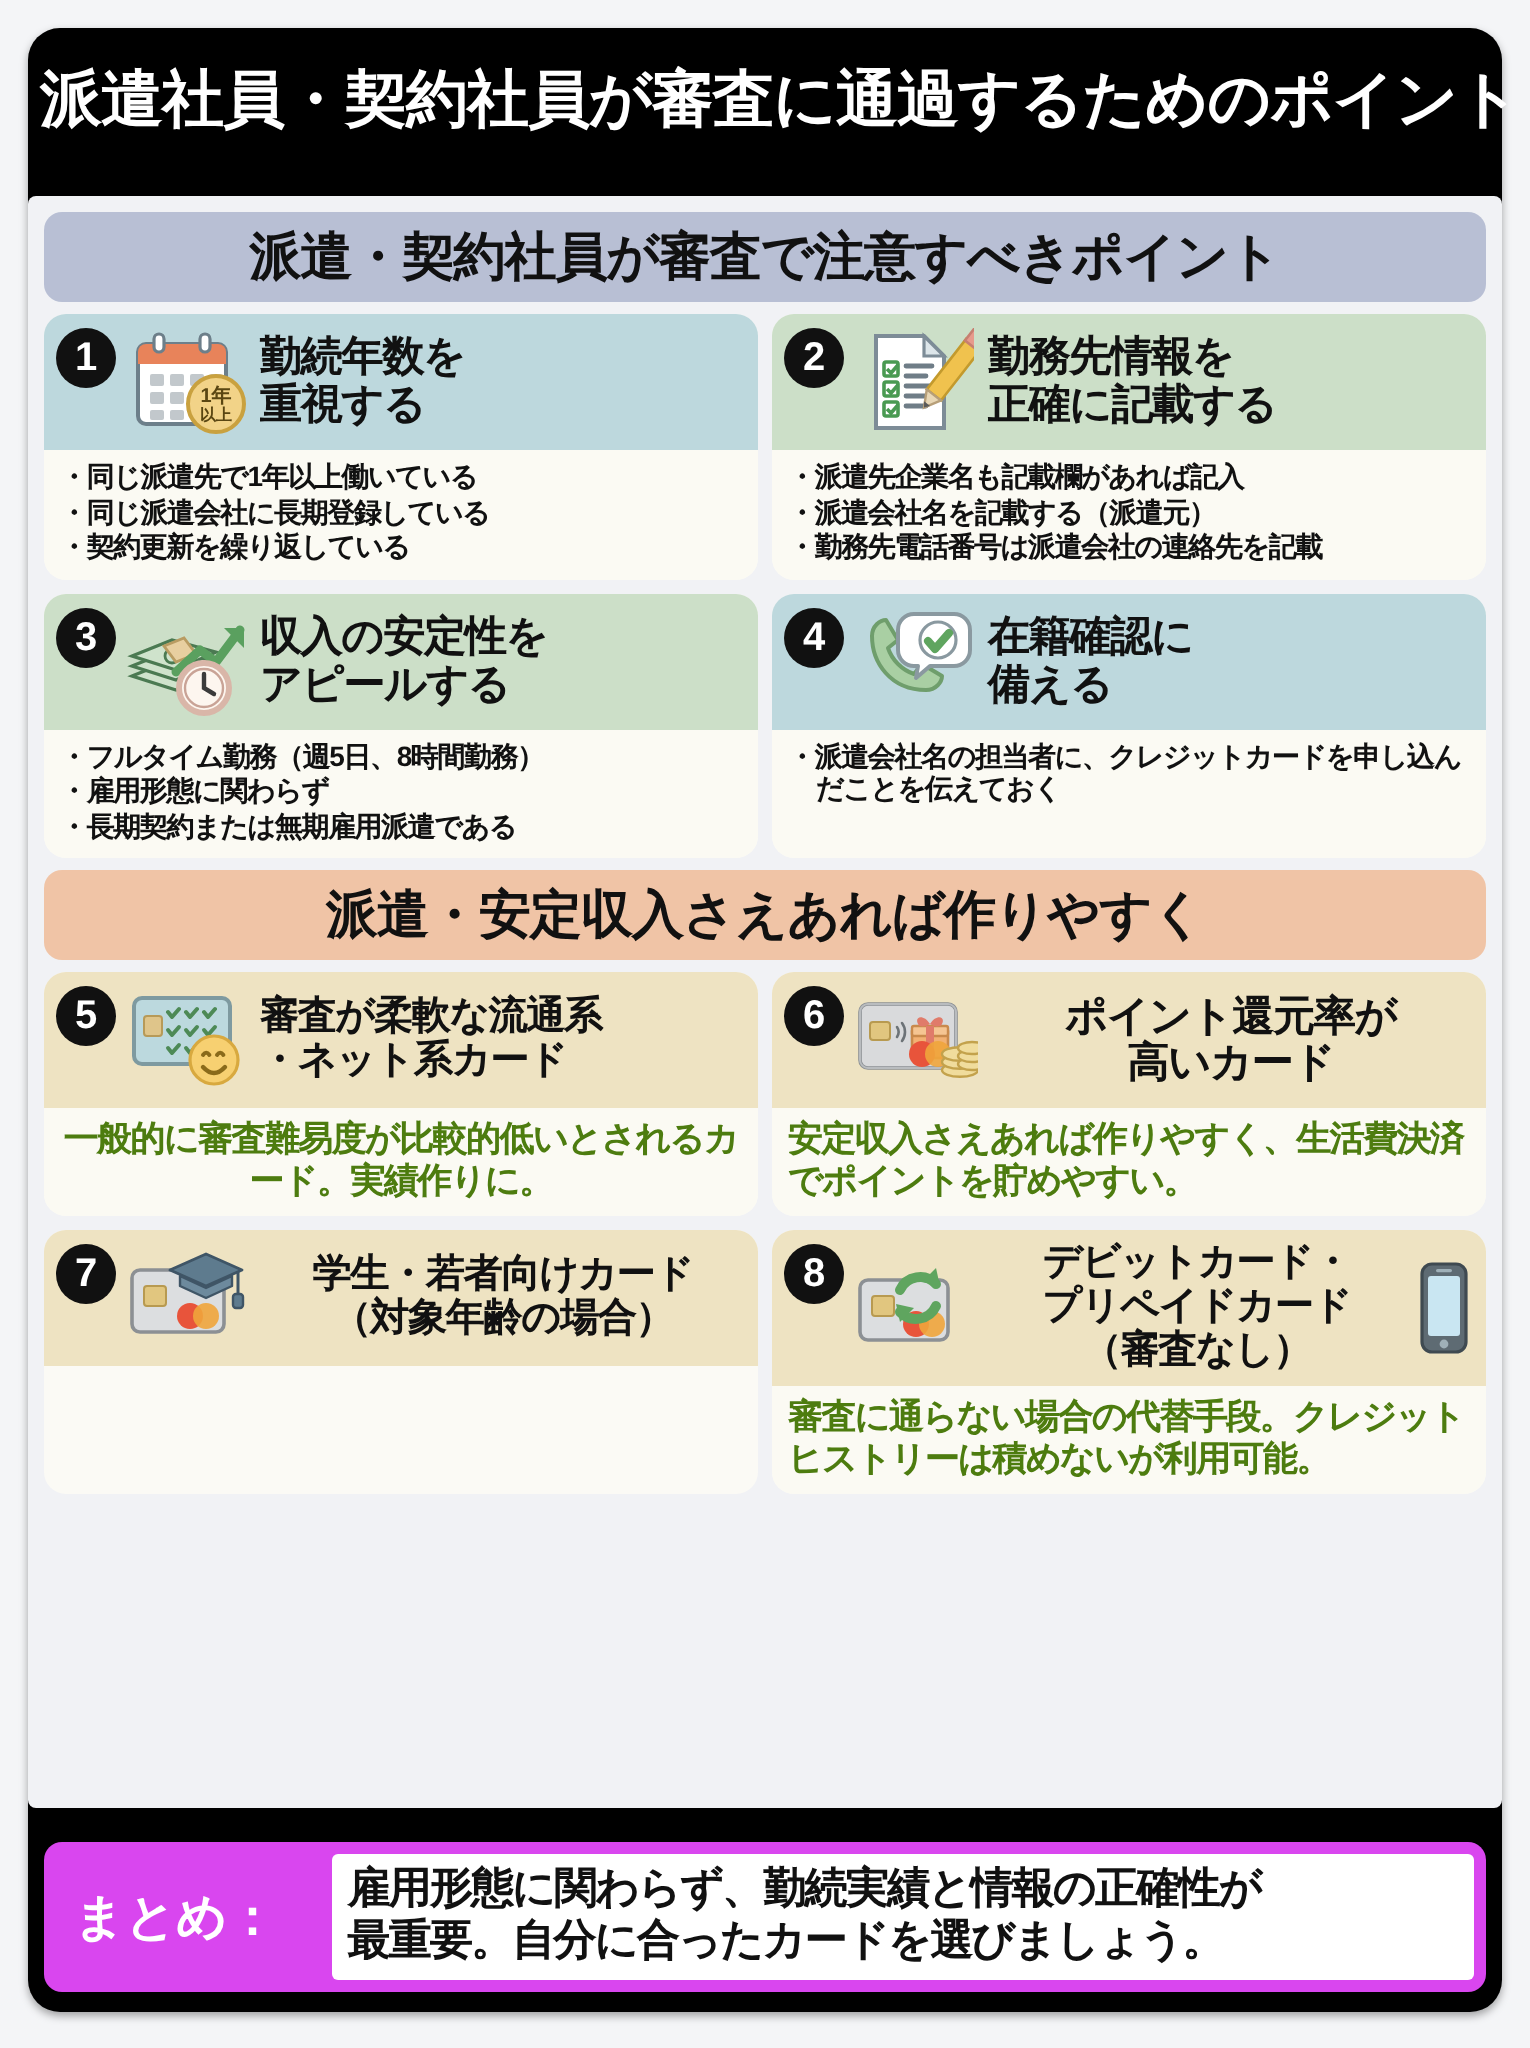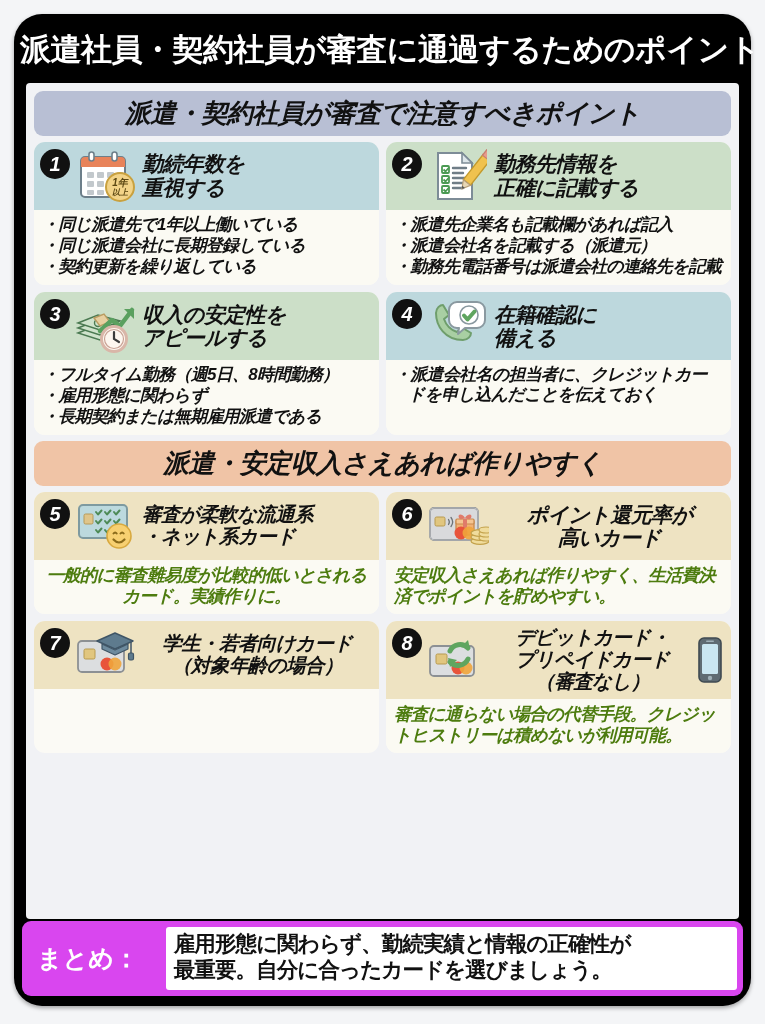--- a/index.html
+++ b/index.html
@@ -14,50 +14,50 @@
     position:relative;
     width:765px;height:1024px;
     box-sizing:border-box;
     padding:14px 14px 18px 14px;
     background:#f4f5f7;
   }
   .frame{
     width:100%;height:100%;
     box-sizing:border-box;
     background:#000000;
-    border-radius:28px;
+    border-radius:16px;
     padding:0 0 10px 0;
     display:flex;flex-direction:column;
     box-shadow:0 2px 4px rgba(0,0,0,.35);
+    gap:15px;
   }
 
   
   .title-bar{
     flex:0 0 auto;
     text-align:center;
     color:#ffffff;
     font-weight:700;
     font-size:31px;
     letter-spacing:-0.5px;
     line-height:1;
     padding:20px 6px 18px 6px;
     white-space:nowrap;
   }
 
   
   .panel{
     flex:1 1 auto;
     background:#f1f2f5;
-    margin:0 12px;
+    margin:0 0;
     border-radius:4px;
     box-sizing:border-box;
     padding:8px 8px 6px 8px;
     display:flex;flex-direction:column;
     gap:6px;
-    font-style:italic;
   }
 
   
   .section-head{
     border-radius:9px;
     text-align:center;
     font-weight:700;
     font-size:26px;
     color:#111111;
     letter-spacing:-0.5px;
@@ -127,21 +127,21 @@
   .card-body{
     background:#fbfaf3;
     padding:5px 8px 7px 8px;
     flex:1 1 auto;
   }
   .card-body ul{
     margin:0;padding:0;list-style:none;
   }
   .card-body li{
     font-weight:700;
-    font-size:17px;
+    font-size:14px;
     line-height:1.18;
     color:#111111;
     letter-spacing:-0.7px;
     padding-left:14px;
     text-indent:-14px;
     margin:0 0 1px 0;
   }
   .card-body p{
     margin:0;
     font-weight:700;

